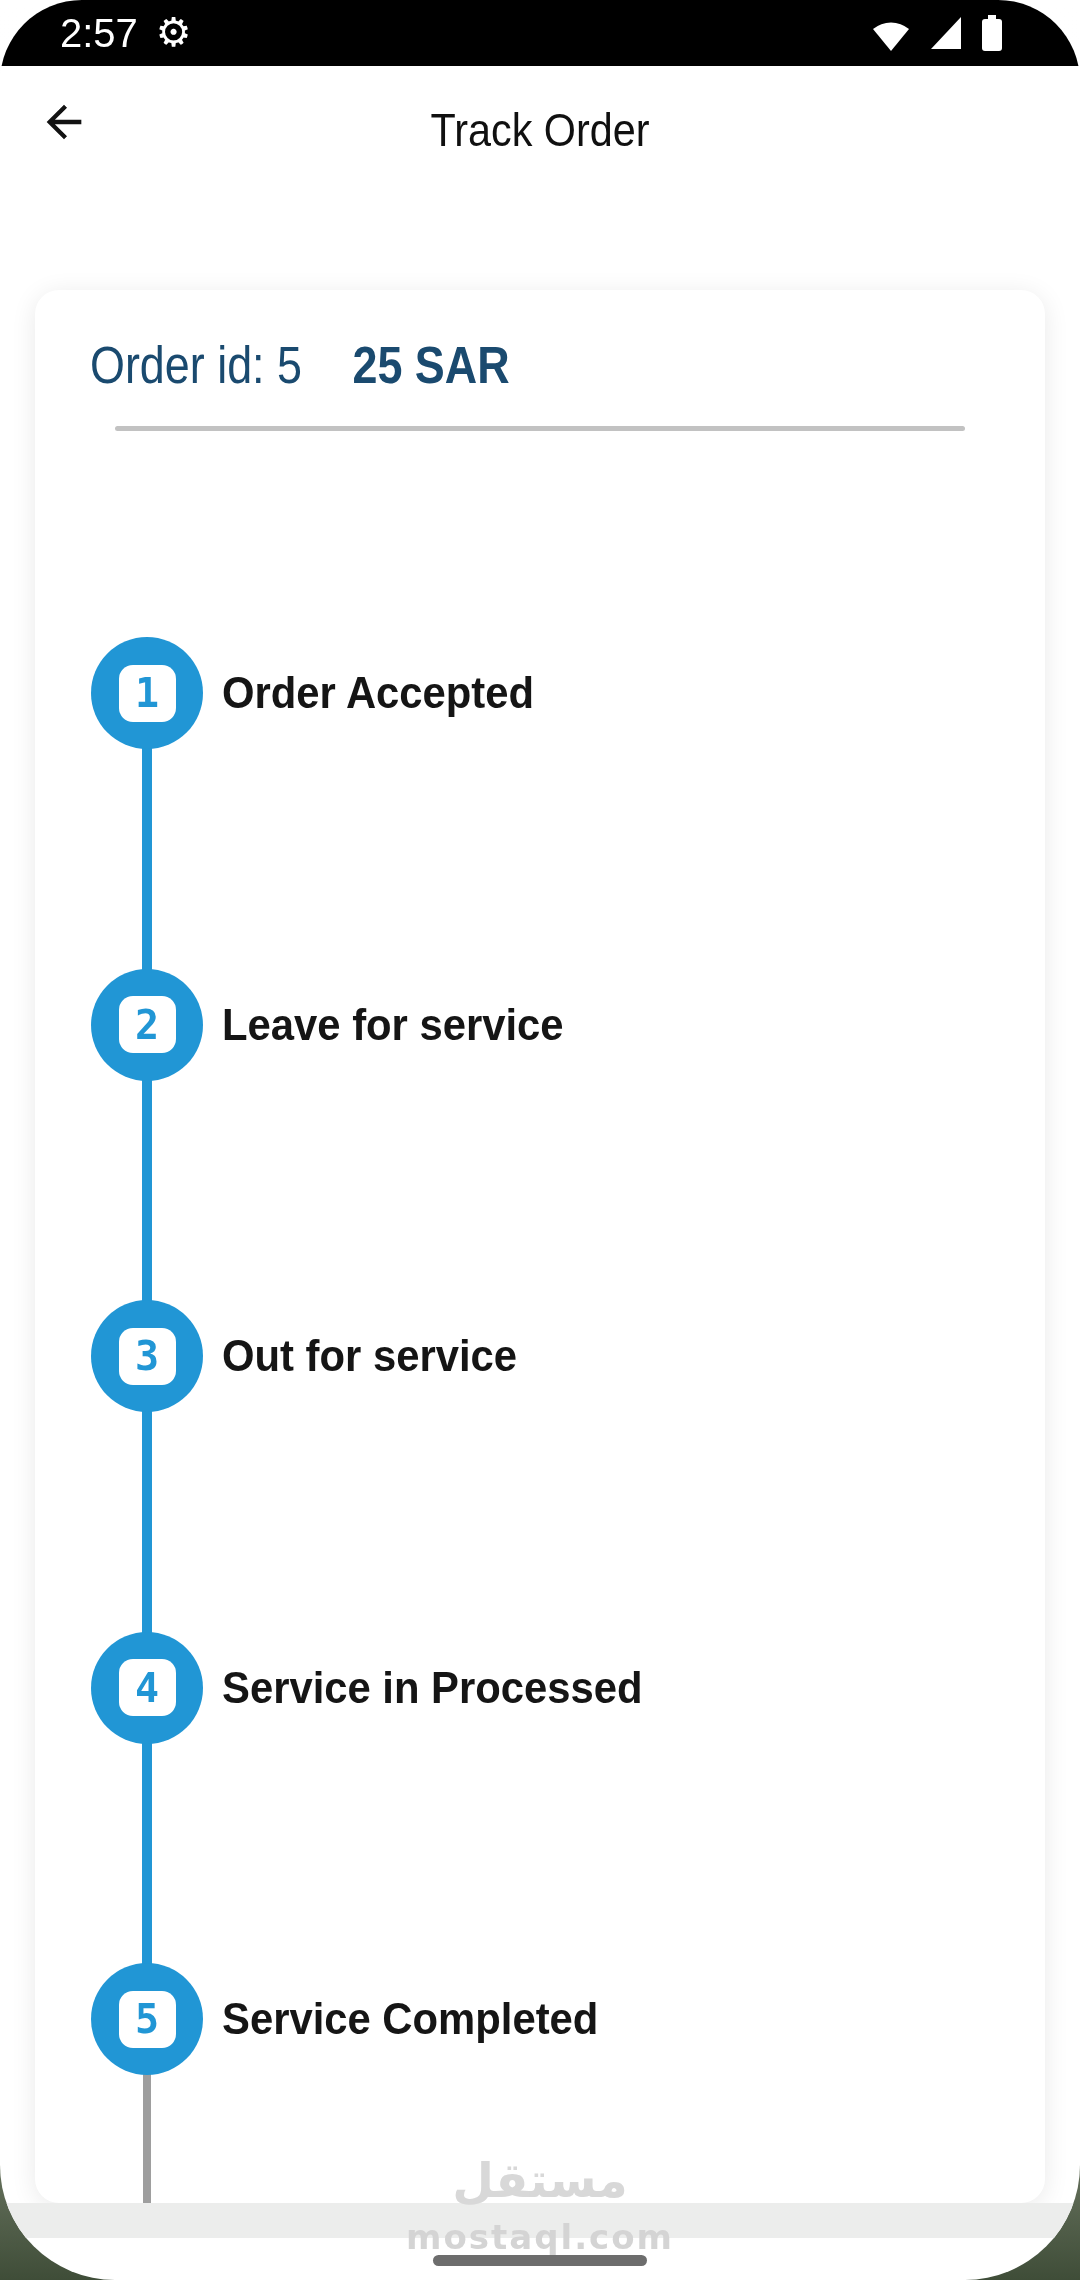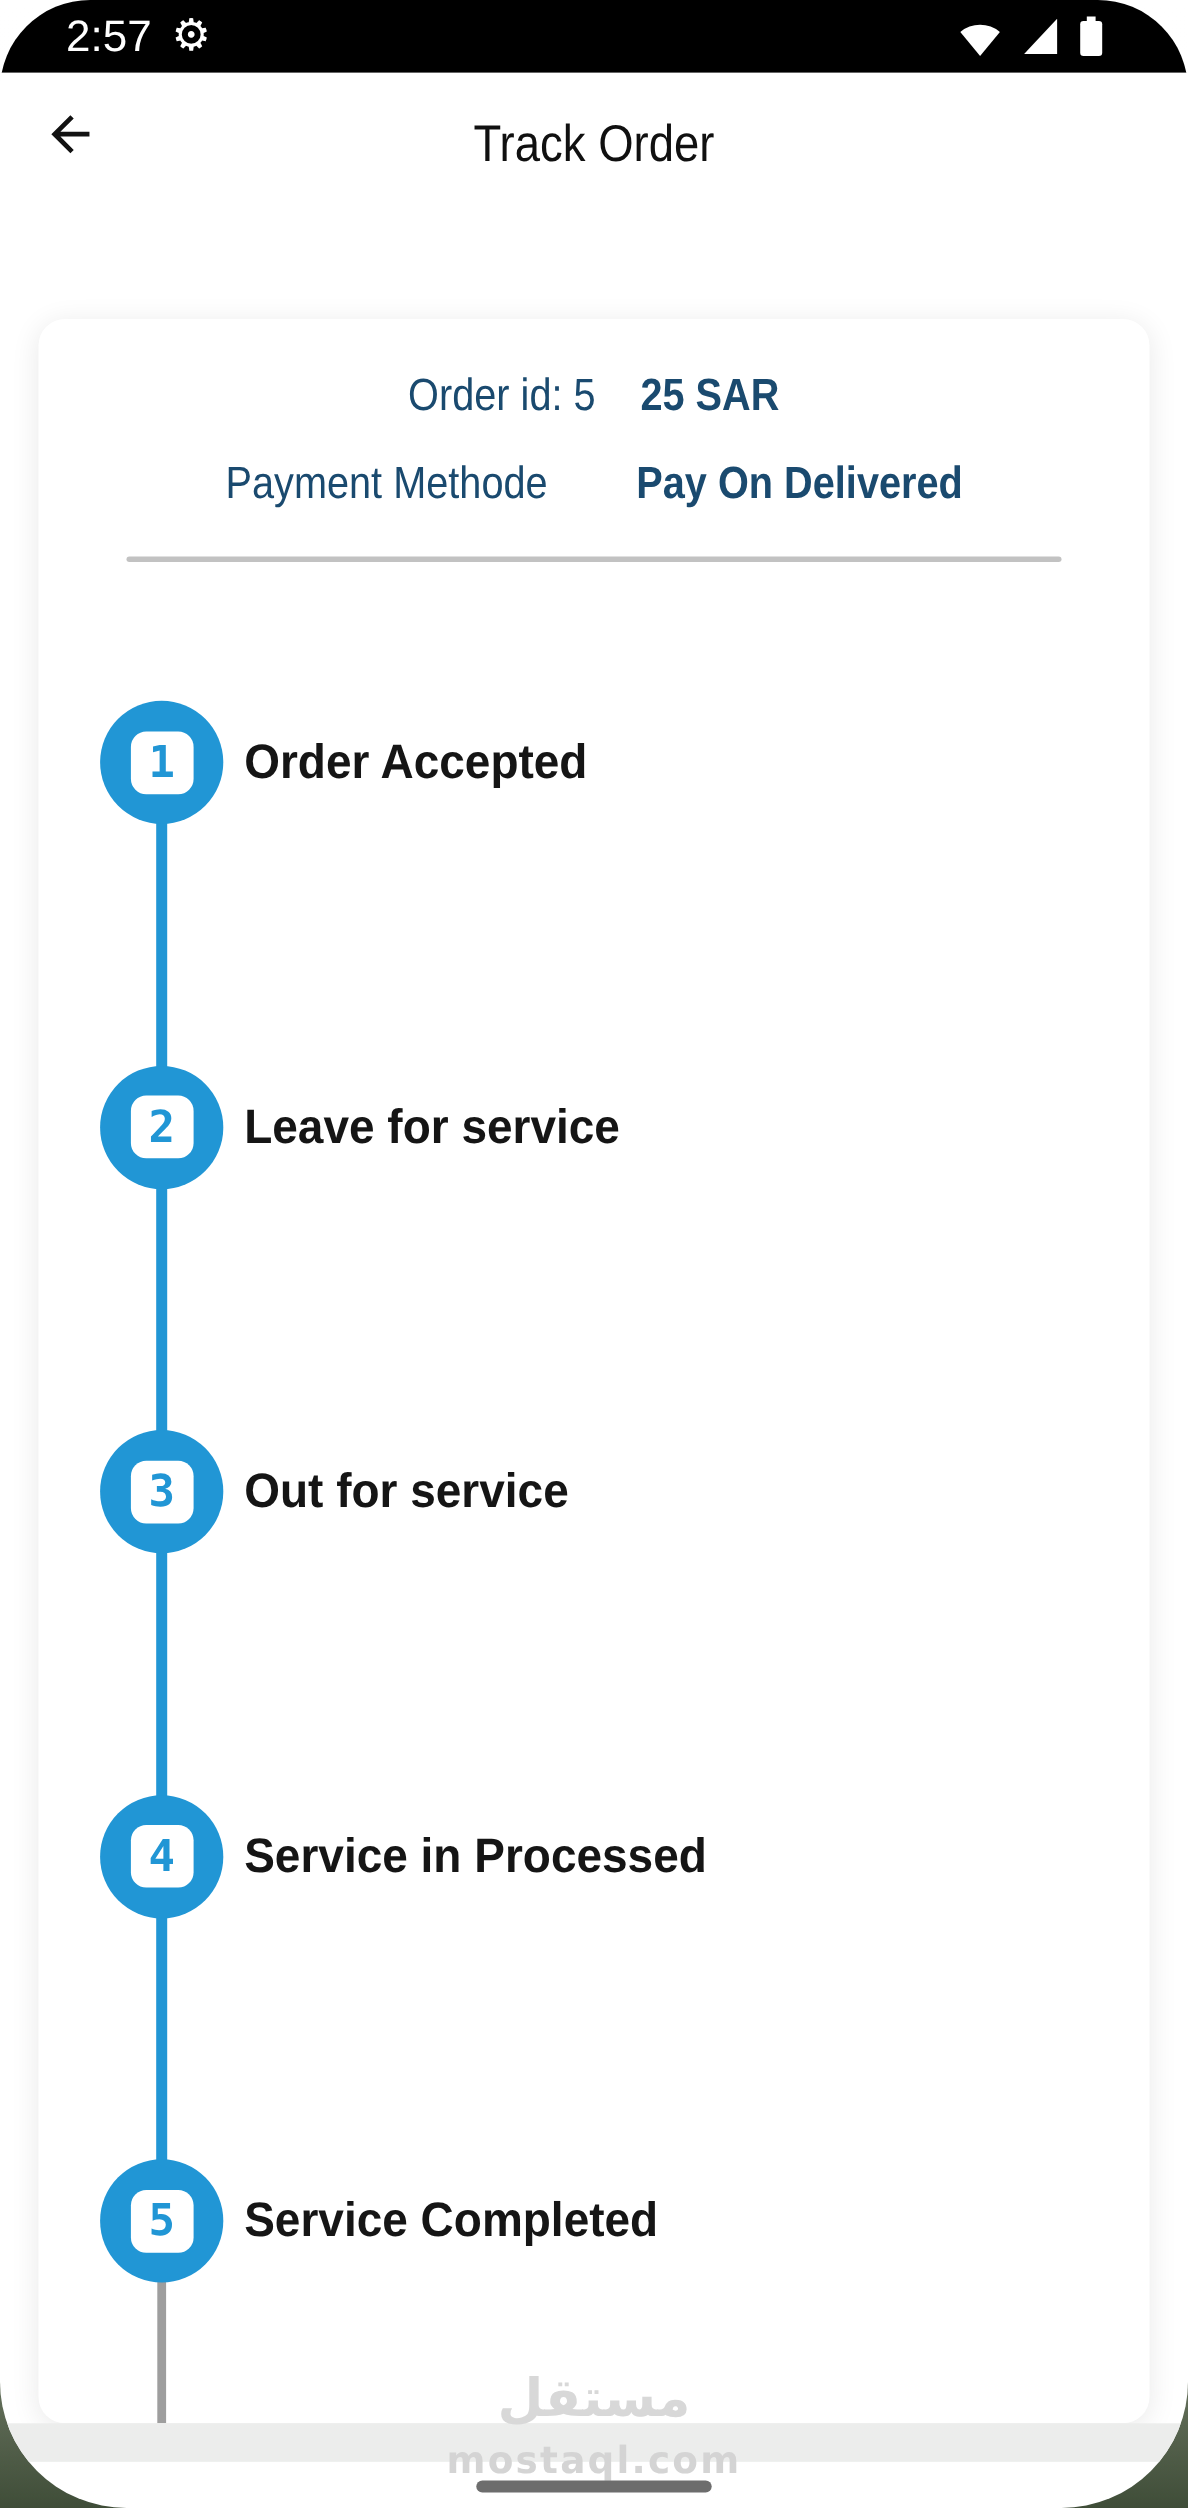--- a/index.html
+++ b/index.html
@@ -53,23 +53,23 @@
     transform:scaleX(0.88);
   }
   
   .card{
     position:absolute;left:35px;top:290px;width:1010px;height:1913px;
     background:#ffffff;border-radius:24px;
     box-shadow:0 4px 26px rgba(0,0,0,0.09);
   }
   .card-rows{padding:46px 55px 0 55px;}
   .info-row{
-    display:flex;justify-content:center;align-items:baseline;
+    display:flex;justify-content:flex-start;align-items:baseline;
     height:46px;margin-bottom:34px;
-    color:var(--navy);font-size:41px;
+    color:var(--navy);font-size:51px;
   }
   .info-left{font-weight:500;transform:scaleX(0.88);transform-origin:left center;}
   .info-right{font-weight:700;transform:scaleX(0.88);transform-origin:right center;}
   .divider{
     height:5px;background:var(--divider);border:none;
     margin:44px 25px 0 25px;border-radius:3px;
   }
   
   .timeline{position:absolute;inset:0;overflow:hidden;border-radius:24px;}
   .tl-line-active{
@@ -163,24 +163,20 @@
     </span>
   </button>
   <div class="page-title">Track Order</div>
 
   <div class="card">
     <div class="card-rows">
       <div class="info-row">
         <span class="info-left">Order id: 5</span>
         <span class="info-right">25 SAR</span>
       </div>
-      <div class="info-row">
-        <span class="info-left">Payment Methode</span>
-        <span class="info-right">Pay On Delivered</span>
-      </div>
       <hr class="divider">
     </div>
 
     <div class="timeline">
       <div class="tl-line-active"></div>
       <div class="tl-line-pending"></div>
       <div id="timeline-steps">
   <div class="step" style="top: 347px;">
     <div class="step-circle">
       <div class="step-square">

